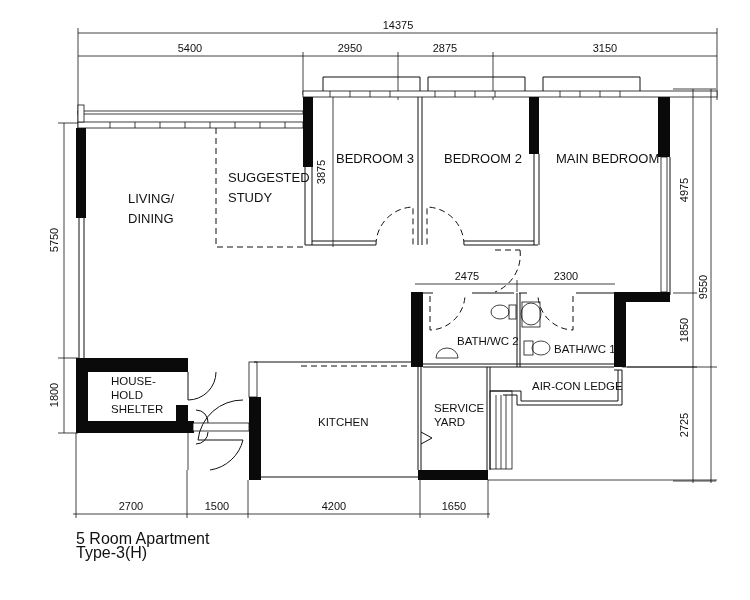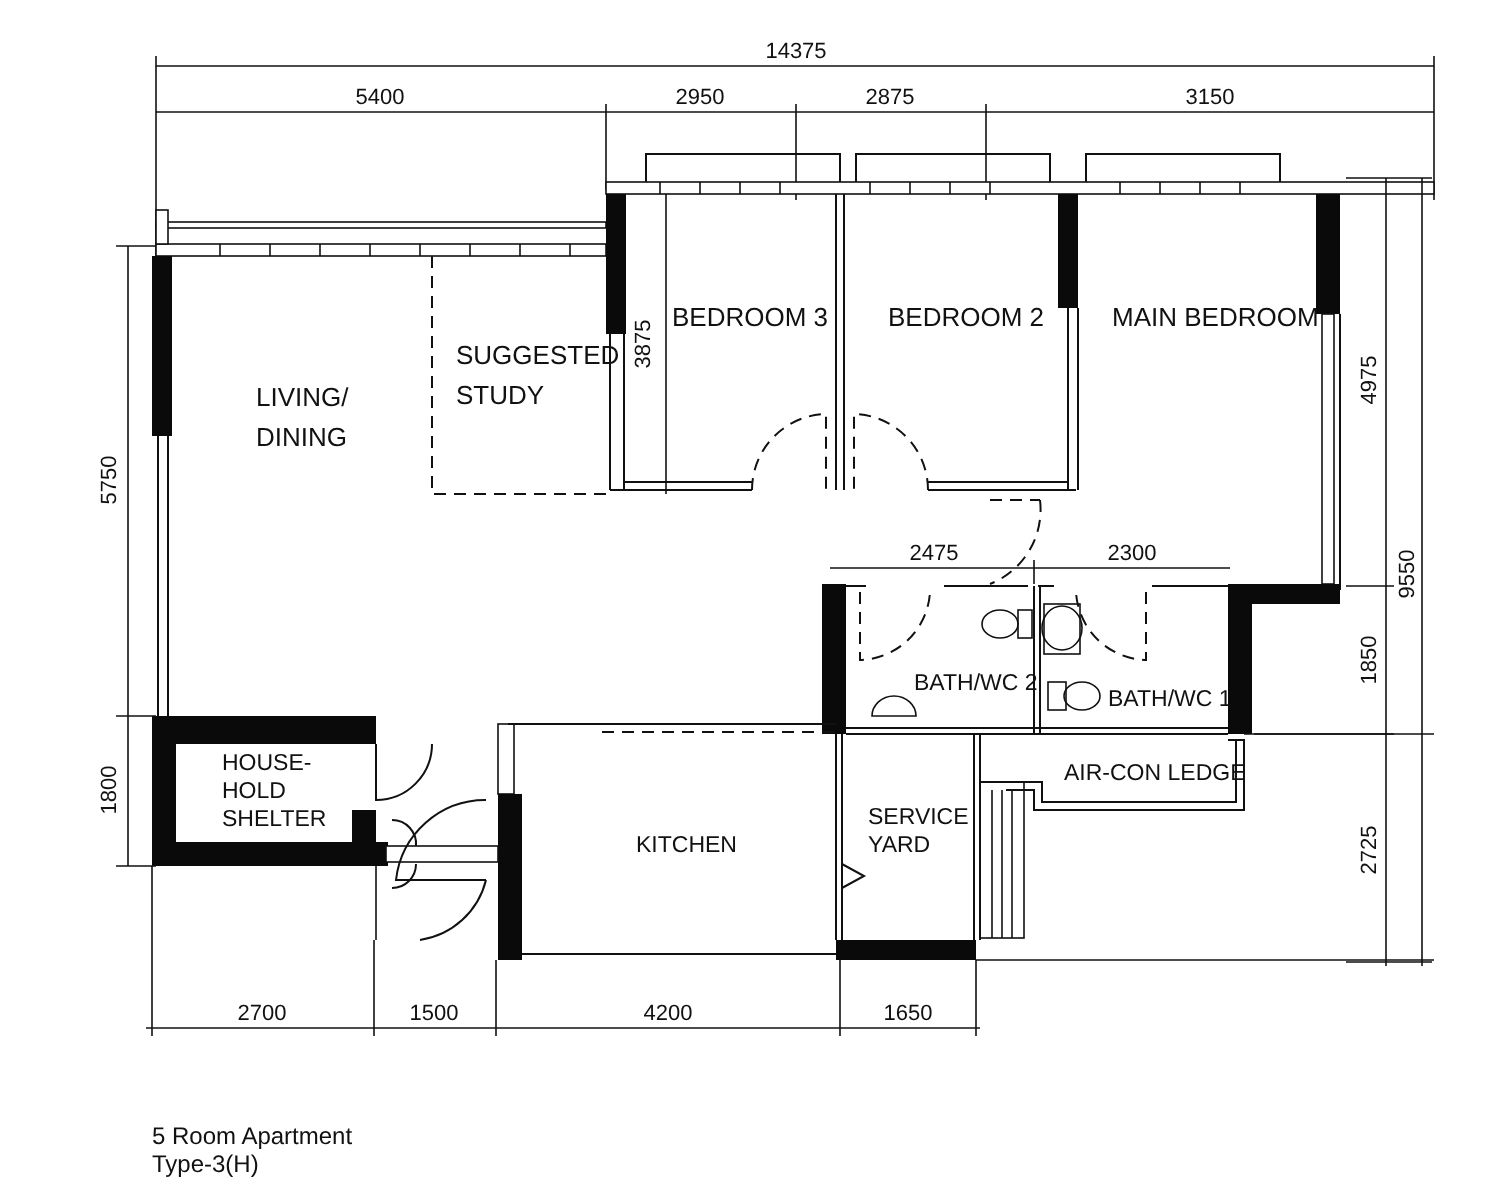--- a/index.html
+++ b/index.html
@@ -7,21 +7,21 @@
   svg { position: absolute; left: 0; top: 0; }
   .dim-text, .room-text, .caption-text { font-family: "Liberation Sans Narrow", "Liberation Sans", sans-serif; fill: #111; }
   .dim-text { font-size: 11px; }
   .room-text { font-size: 13px; }
   .small-room { font-size: 11.5px; }
   .line { stroke: #111; stroke-width: 1; fill: none; }
   .thin { stroke: #111; stroke-width: 0.8; fill: none; }
   .wall { fill: #0a0a0a; }
   .dash { stroke: #111; stroke-width: 1; fill: none; stroke-dasharray: 6 4; }
   .win { stroke: #111; stroke-width: 0.8; fill: #fff; }
-  .caption { position: absolute; left: 76px; top: 561px; font-size: 12px; line-height: 14px; color: #111; font-family: "Liberation Sans", sans-serif; }
+  .caption { position: absolute; left: 76px; top: 532px; font-size: 16px; line-height: 14px; color: #111; font-family: "Liberation Sans", sans-serif; }
 </style>
 </head>
 <body>
 
 <svg width="750" height="600" viewBox="0 0 750 600">
 
   <g>
     <line class="thin" x1="78" y1="33" x2="717" y2="33"></line>
     <line class="thin" x1="78" y1="56" x2="717" y2="56"></line>
     <line class="thin" x1="78" y1="28" x2="78" y2="130"></line>

